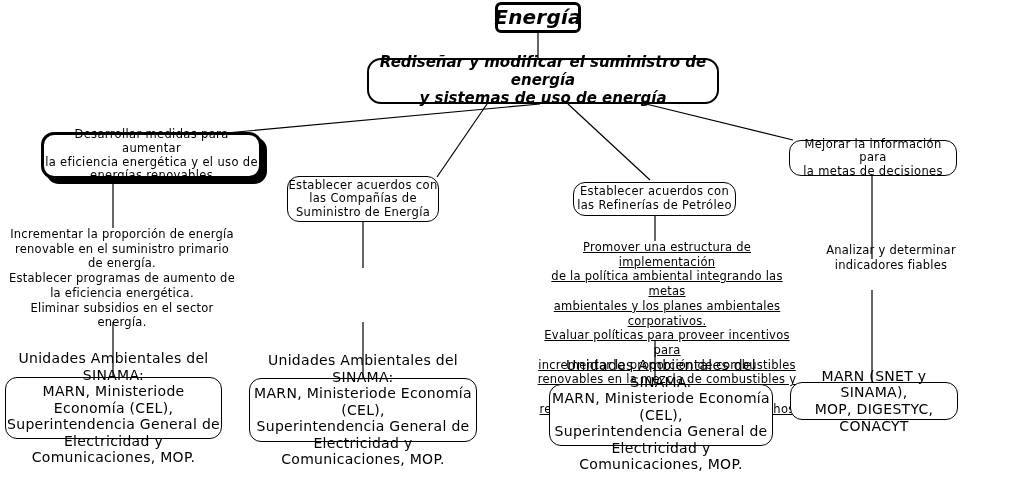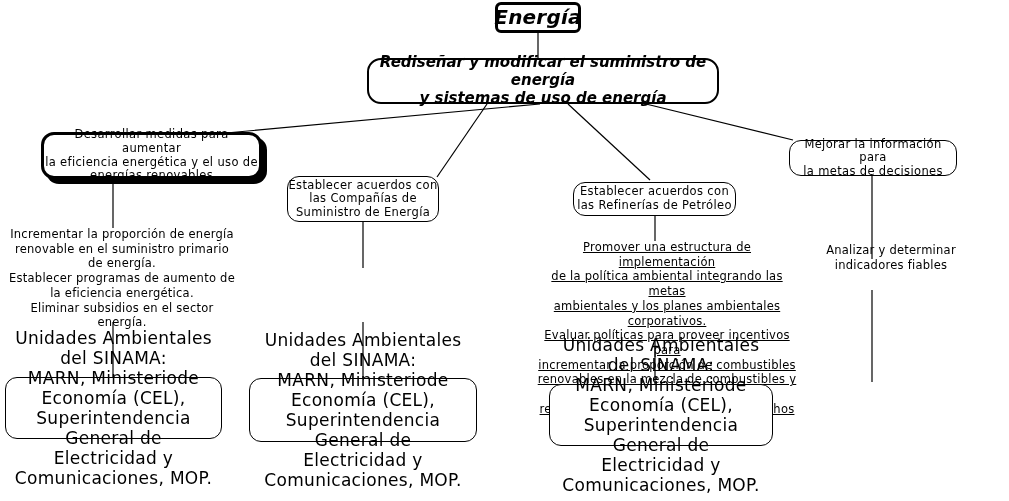--- a/index.html
+++ b/index.html
@@ -60,21 +60,21 @@
     font-size: 11.5px;
     letter-spacing: 0.35px;
   }
   .node-highlight {
     border-width: 3px;
     border-radius: 13px;
     box-shadow: 5px 5px 0 0 #000000;
     margin-left: 36px;
   }
   .node-actor {
-    font-size: 17px;
+    font-size: 14px;
     letter-spacing: 0.3px;
   }
   .freetext {
     position: absolute;
     color: #000000;
     font-size: 11.5px;
     line-height: 1.28;
     letter-spacing: 0.25px;
     white-space: pre-line;
     text-align: center;
@@ -177,14 +177,18 @@
 Electricidad y Comunicaciones, MOP.</span>
   </div>
 
   <div class="node node-actor" style="left:549px; top:384px; width:224px; height:62px;">
     <span class="label">Unidades Ambientales del SINAMA:
 MARN, Ministeriode Economía (CEL),
 Superintendencia General de
 Electricidad y Comunicaciones, MOP.</span>
   </div>
 
+  <div class="node node-actor" style="left:790px; top:382px; width:168px; height:38px;">
+    <span class="label">MARN (SNET y SINAMA),
+MOP, DIGESTYC, CONACYT</span>
+  </div>
 
 </div>
 
 </body></html>

